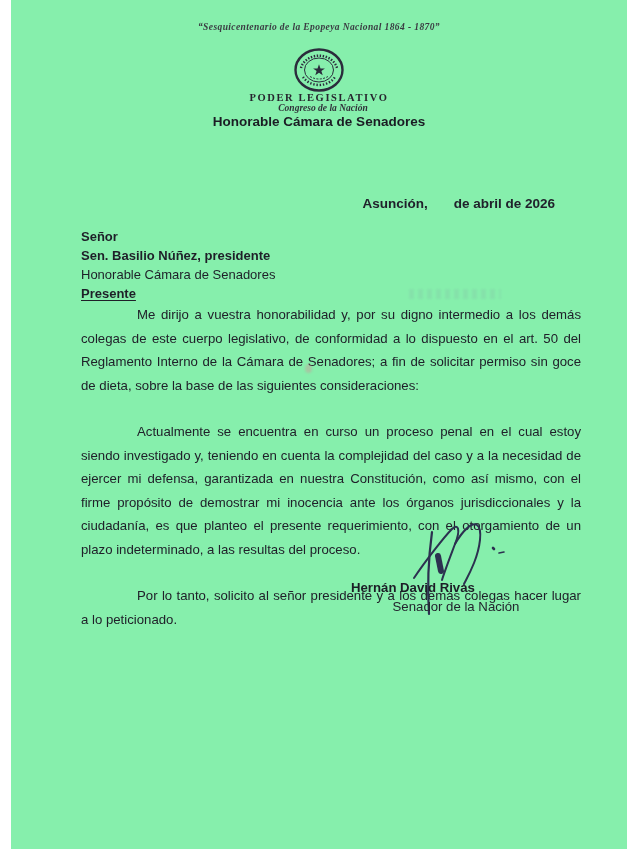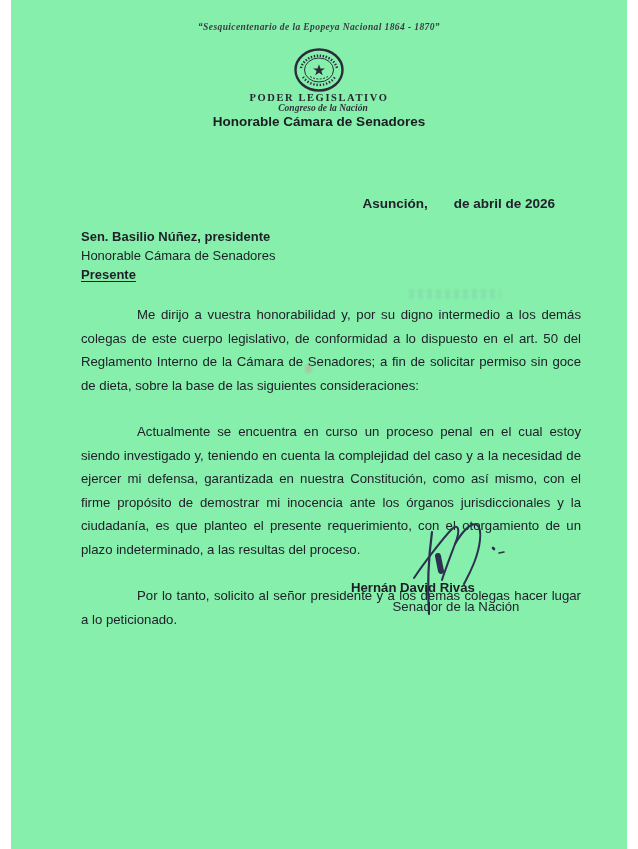--- a/index.html
+++ b/index.html
@@ -175,20 +175,21 @@
 
   <div class="org-name">PODER LEGISLATIVO</div>
   <div class="org-sub">Congreso de la Nación</div>
   <div class="chamber">Honorable Cámara de Senadores</div>
 
   <div class="dateline">
     <span>Asunción,</span><span class="gap"></span><span>de abril de 2026</span>
   </div>
 
   <div class="recipient">
+    <div class="bold">Señor</div>
     <div class="bold">Sen. Basilio Núñez, presidente</div>
     <div>Honorable Cámara de Senadores</div>
     <div><span class="underline">Presente</span></div>
   </div>
 
   <div class="body-text">
     <p>Me dirijo a vuestra honorabilidad y, por su digno intermedio a los demás colegas de este cuerpo legislativo, de conformidad a lo dispuesto en el art. 50 del Reglamento Interno de la Cámara de Senadores; a fin de solicitar permiso sin goce de dieta, sobre la base de las siguientes consideraciones:</p>
     <p>Actualmente se encuentra en curso un proceso penal en el cual estoy siendo investigado y, teniendo en cuenta la complejidad del caso y a la necesidad de ejercer mi defensa, garantizada en nuestra Constitución, como así mismo, con el firme propósito de demostrar mi inocencia ante los órganos jurisdiccionales y la ciudadanía, es que planteo el presente requerimiento, con el otorgamiento de un plazo indeterminado, a las resultas del proceso.</p>
     <p class="p3">Por lo tanto, solicito al señor presidente y a los demás colegas hacer lugar a lo peticionado.</p>
   </div>

